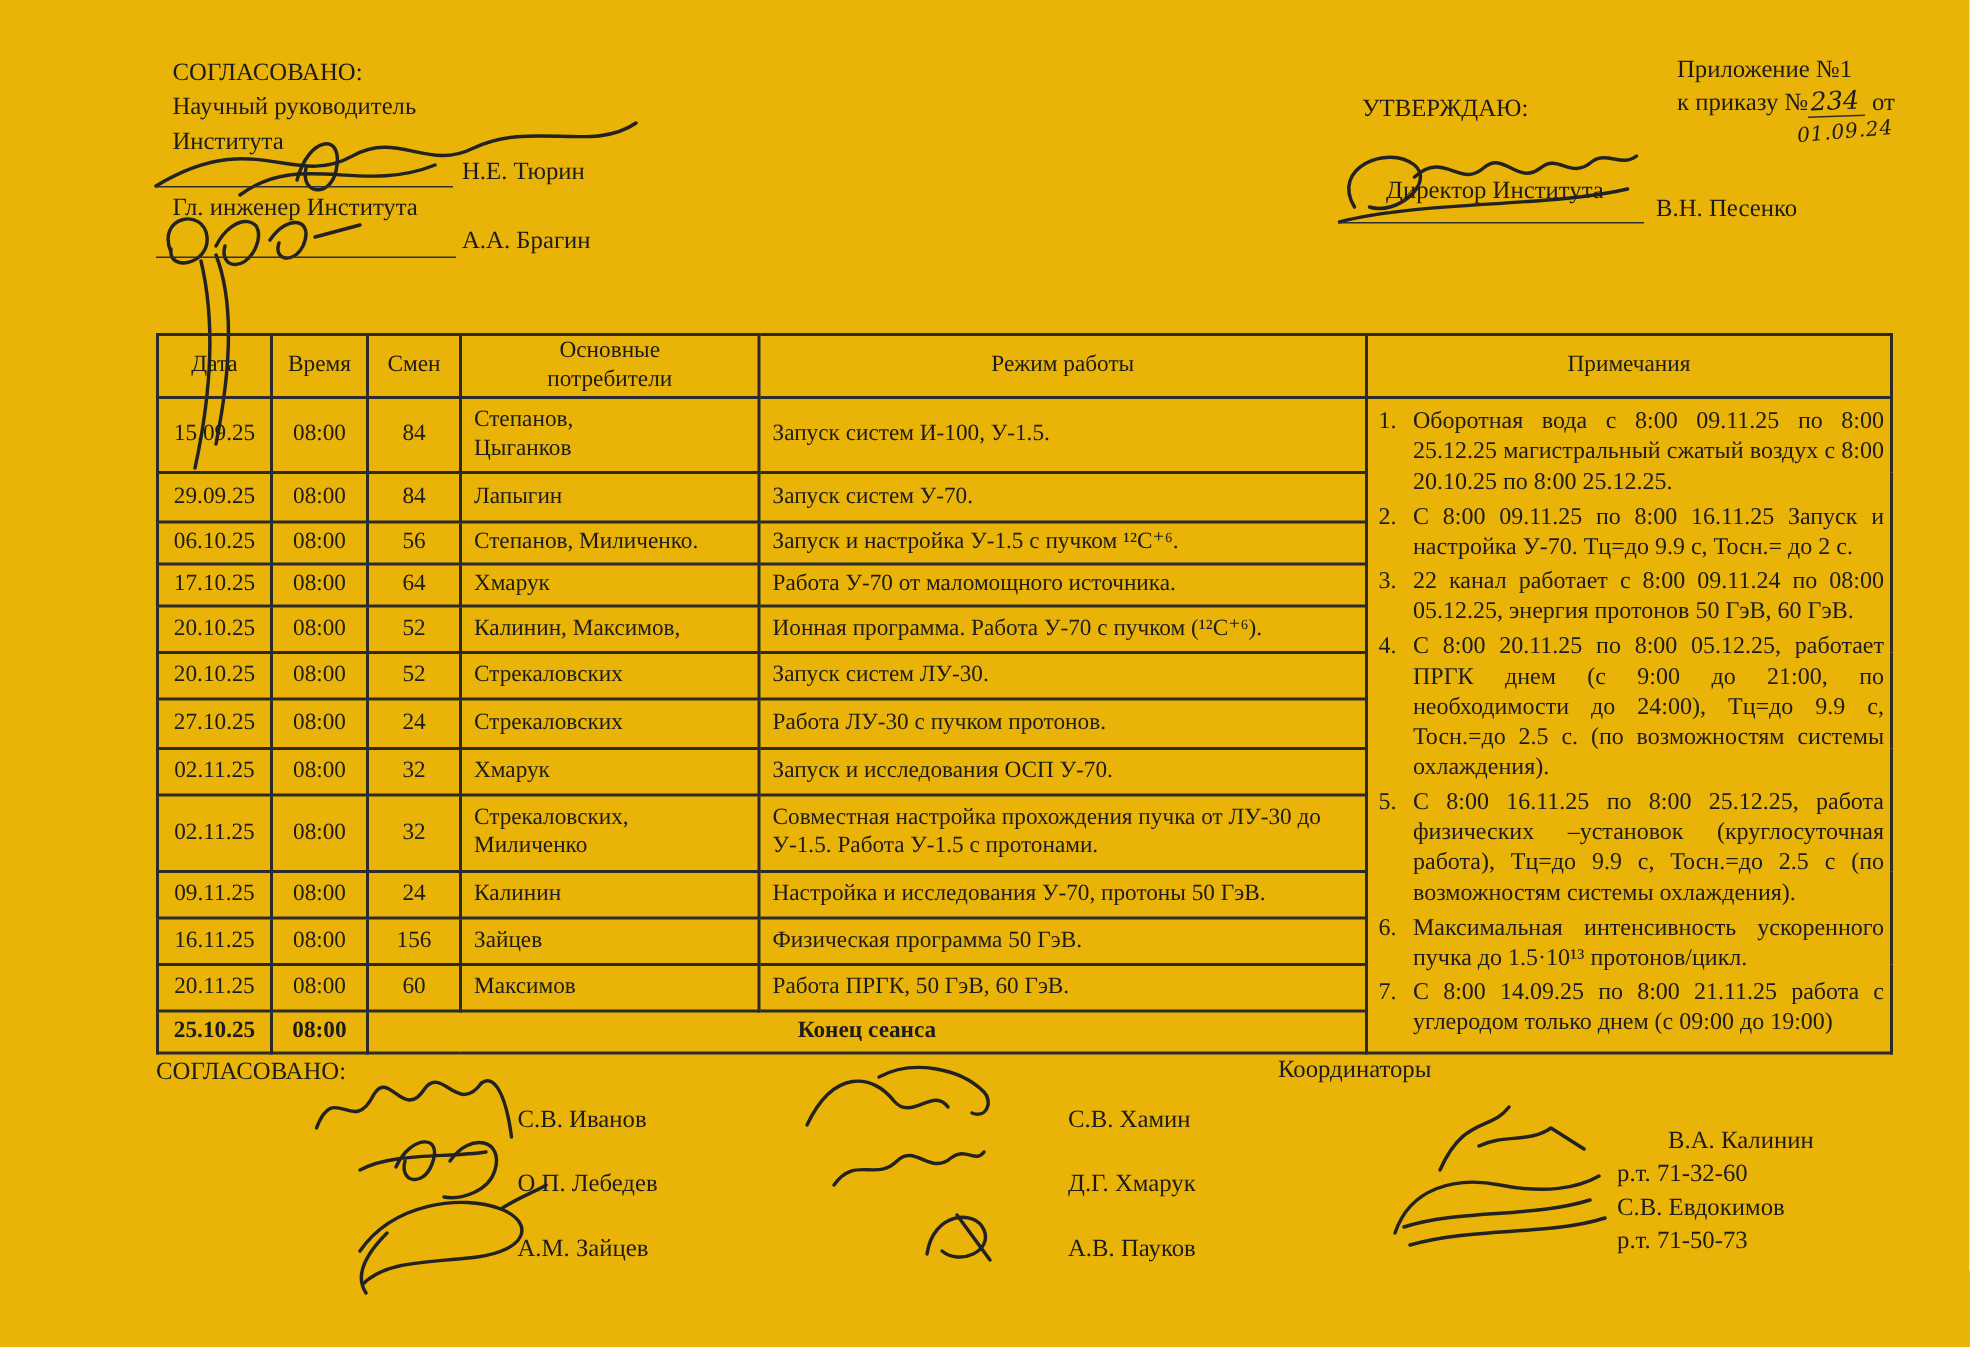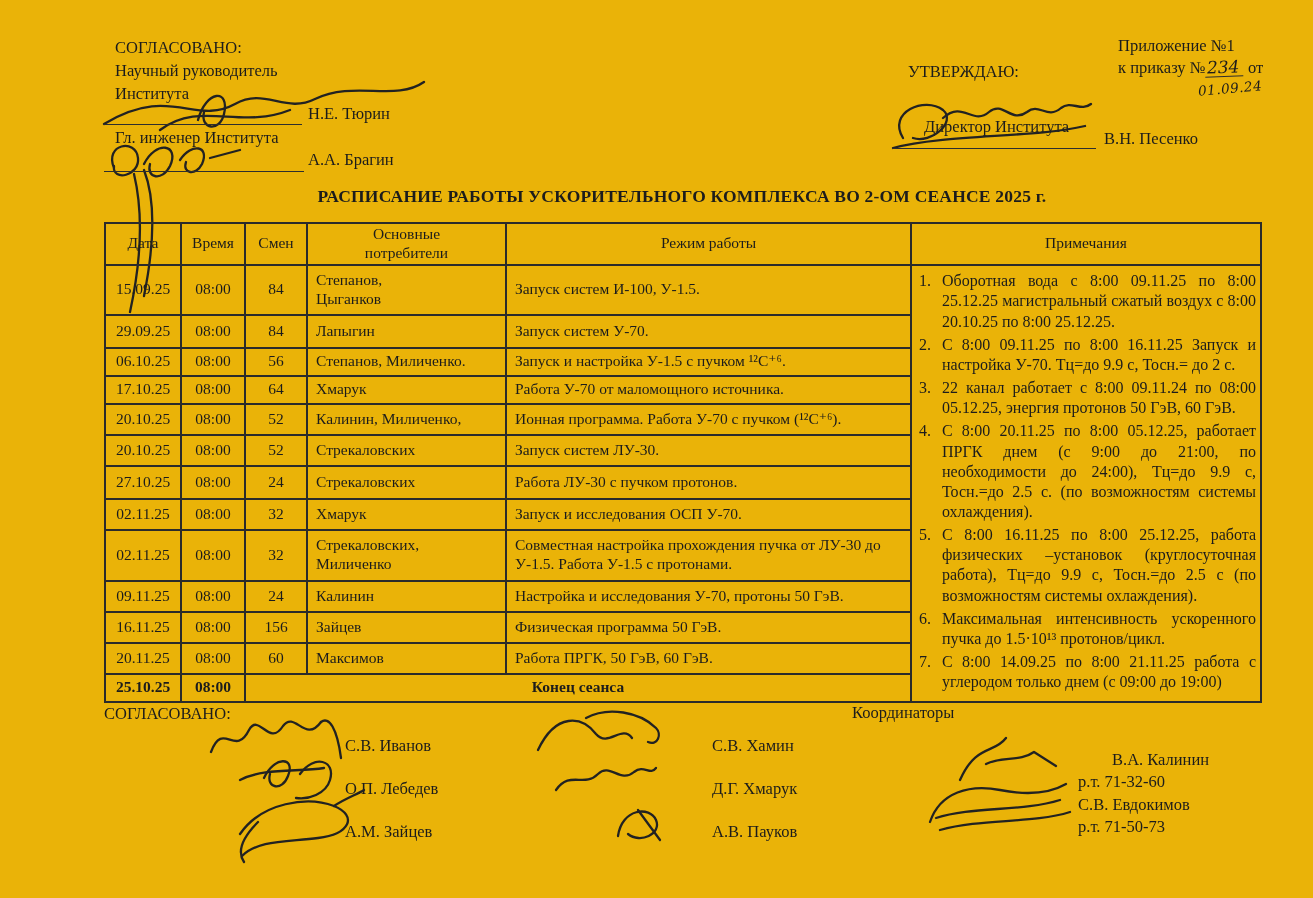--- a/index.html
+++ b/index.html
@@ -78,21 +78,20 @@
   </svg>
   <div class="abs sigline" style="left:892px;top:148px;width:204px;"></div>
   <div class="abs t16" style="left:1104px;top:129px;">В.Н. Песенко</div>
 
   <div class="abs t16" style="left:1118px;top:36px;">Приложение №1</div>
   <div class="abs t16" style="left:1118px;top:58px;white-space:nowrap;">
     <span>к приказу №</span><span class="hw hw-num">234</span> <span>от</span>
   </div>
   <div class="abs hw hw-date" style="left:1198px;top:80px;">01.09.24</div>
 
-  <div class="abs title">РАСПИСАНИЕ РАБОТЫ УСКОРИТЕЛЬНОГО КОМПЛЕКСА ВО 2-ОМ СЕАНСЕ 2025 г.</div>
 
   <table class="sched">
     <colgroup>
       <col style="width:76px">
         <col style="width:64px">
         <col style="width:62px">
       <col style="width:199px">
         <col style="width:405px">
         <col style="width:350px">
     </colgroup>
@@ -144,21 +143,21 @@
       <td class="c-center">17.10.25</td>
       <td class="c-center">08:00</td>
       <td class="c-center">64</td>
       <td class="c-left">Хмарук</td>
       <td class="c-left">Работа У-70 от маломощного источника.</td>
     </tr>
     <tr style="height:31px">
       <td class="c-center">20.10.25</td>
       <td class="c-center">08:00</td>
       <td class="c-center">52</td>
-      <td class="c-left">Калинин, Миличенко,</td>
+      <td class="c-left">Калинин, Максимов,</td>
       <td class="c-left">Ионная программа. Работа У-70 с пучком (¹²C⁺⁶).</td>
     </tr>
     <tr style="height:31px">
       <td class="c-center">20.10.25</td>
       <td class="c-center">08:00</td>
       <td class="c-center">52</td>
       <td class="c-left">Стрекаловских</td>
       <td class="c-left">Запуск систем ЛУ-30.</td>
     </tr>
     <tr style="height:33px">

